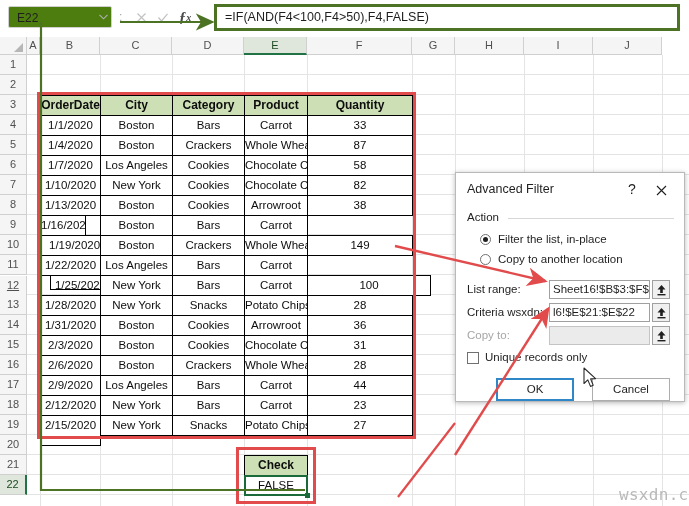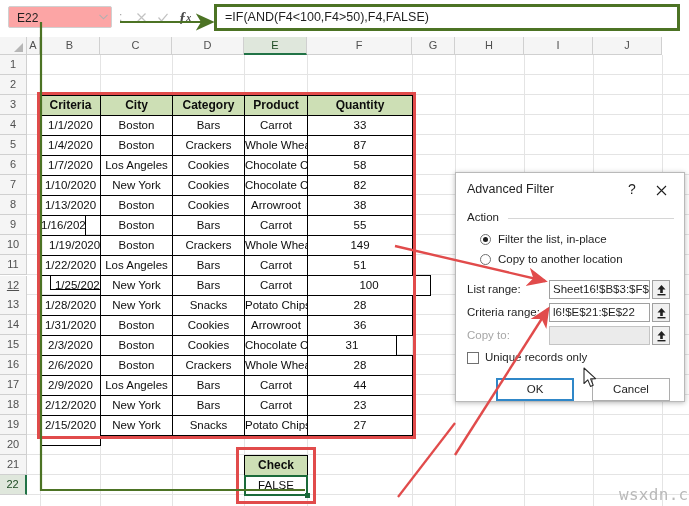--- a/index.html
+++ b/index.html
@@ -10,21 +10,21 @@
     -webkit-font-smoothing:antialiased;
   }
 
   
   #formula-bar{
     position:absolute;left:0;top:0;width:689px;height:37px;
     background:#ffffff;border-bottom:1px solid #d4d4d4;
   }
   #name-box{
     position:absolute;left:8px;top:6px;width:104px;height:22px;
-    border:1px solid #d0d0d0;background:#fca5a5;border-radius:2px;
+    border:1px solid #d0d0d0;background:#4d7c0f;border-radius:2px;
     font-size:12px;color:#1f1f1f;line-height:22px;padding-left:8px;
     box-sizing:border-box;
   }
   #name-box-arrow{
     position:absolute;left:96px;top:6px;width:14px;height:22px;
     display:flex;align-items:center;justify-content:center;
   }
   #name-box-arrow svg{display:block;}
   #nb-sep{
     position:absolute;left:119px;top:10px;font-size:12px;color:#a6a6a6;
@@ -264,21 +264,21 @@
       <div class="gl-h" style="top: 259px;"></div>
       <div class="gl-h" style="top: 279px;"></div>
       <div class="gl-h" style="top: 299px;"></div>
       <div class="gl-h" style="top: 319px;"></div>
       <div class="gl-h" style="top: 339px;"></div>
       <div class="gl-h" style="top: 359px;"></div>
       <div class="gl-h" style="top: 379px;"></div>
       <div class="gl-h" style="top: 399px;"></div>
       <div class="gl-h" style="top: 419px;"></div>
       <div class="gl-h" style="top: 439px;"></div>
-      <div class="dcell hdr" style="left: 13px; top: 40px; width: 61px; height: 21px;">Criteria</div>
+      <div class="dcell hdr" style="left: 13px; top: 40px; width: 61px; height: 21px;">OrderDate</div>
       <div class="dcell hdr" style="left: 145px; top: 40px; width: 73px; height: 21px;">Category</div>
       <div class="dcell hdr" style="left: 73px; top: 40px; width: 73px; height: 21px;">City</div>
       <div class="dcell hdr" style="left: 217px; top: 40px; width: 64px; height: 21px;">Product</div>
       <div class="dcell hdr" style="left: 280px; top: 40px; width: 106px; height: 21px;">Quantity</div>
       <div class="dcell " style="left: 13px; top: 60px; width: 61px; height: 21px;">1/1/2020</div>
       <div class="dcell " style="left: 73px; top: 60px; width: 73px; height: 21px;">Boston</div>
       <div class="dcell " style="left: 145px; top: 60px; width: 73px; height: 21px;">Bars</div>
       <div class="dcell " style="left: 217px; top: 60px; width: 64px; height: 21px;">Carrot</div>
       <div class="dcell " style="left: 280px; top: 60px; width: 106px; height: 21px;">33</div>
       <div class="dcell " style="left: 13px; top: 80px; width: 61px; height: 21px;">1/4/2020</div>
@@ -298,51 +298,49 @@
       <div class="dcell " style="left: 280px; top: 120px; width: 106px; height: 21px;">82</div>
       <div class="dcell " style="left: 13px; top: 140px; width: 61px; height: 21px;">1/13/2020</div>
       <div class="dcell " style="left: 73px; top: 140px; width: 73px; height: 21px;">Boston</div>
       <div class="dcell " style="left: 145px; top: 140px; width: 73px; height: 21px;">Cookies</div>
       <div class="dcell " style="left: 217px; top: 140px; width: 64px; height: 21px;">Arrowroot</div>
       <div class="dcell " style="left: 280px; top: 140px; width: 106px; height: 21px;">38</div>
       <div class="dcell " style="left: 13px; top: 160px; width: 46px; height: 21px;">1/16/2020</div>
       <div class="dcell " style="left: 73px; top: 160px; width: 73px; height: 21px;">Boston</div>
       <div class="dcell " style="left: 145px; top: 160px; width: 73px; height: 21px;">Bars</div>
       <div class="dcell " style="left: 217px; top: 160px; width: 64px; height: 21px;">Carrot</div>
-      <div class="dcell " style="left: 280px; top: 160px; width: 106px; height: 21px;">55</div>
       <div class="dcell " style="left: 13px; top: 180px; width: 61px; height: 21px; padding-left: 8px;">1/19/2020</div>
       <div class="dcell " style="left: 73px; top: 180px; width: 73px; height: 21px;">Boston</div>
       <div class="dcell " style="left: 145px; top: 180px; width: 73px; height: 21px;">Crackers</div>
       <div class="dcell " style="left: 217px; top: 180px; width: 64px; height: 21px;">Whole Wheat</div>
       <div class="dcell " style="left: 280px; top: 180px; width: 106px; height: 21px;">149</div>
       <div class="dcell " style="left: 13px; top: 200px; width: 61px; height: 21px;">1/22/2020</div>
       <div class="dcell " style="left: 73px; top: 200px; width: 73px; height: 21px;">Los Angeles</div>
       <div class="dcell " style="left: 145px; top: 200px; width: 73px; height: 21px;">Bars</div>
       <div class="dcell " style="left: 217px; top: 200px; width: 64px; height: 21px;">Carrot</div>
-      <div class="dcell " style="left: 280px; top: 200px; width: 106px; height: 21px;">51</div>
       <div class="dcell " style="left: 23px; top: 220px; width: 61px; height: 15px;">1/25/2020</div>
       <div class="dcell " style="left: 73px; top: 220px; width: 73px; height: 21px;">New York</div>
       <div class="dcell " style="left: 145px; top: 220px; width: 73px; height: 21px;">Bars</div>
       <div class="dcell " style="left: 217px; top: 220px; width: 64px; height: 21px;">Carrot</div>
       <div class="dcell " style="left: 280px; top: 220px; width: 124px; height: 21px;">100</div>
       <div class="dcell " style="left: 13px; top: 240px; width: 61px; height: 21px;">1/28/2020</div>
       <div class="dcell " style="left: 73px; top: 240px; width: 73px; height: 21px;">New York</div>
       <div class="dcell " style="left: 145px; top: 240px; width: 73px; height: 21px;">Snacks</div>
       <div class="dcell " style="left: 217px; top: 240px; width: 64px; height: 21px;">Potato Chips</div>
       <div class="dcell " style="left: 280px; top: 240px; width: 106px; height: 21px;">28</div>
       <div class="dcell " style="left: 13px; top: 260px; width: 61px; height: 21px;">1/31/2020</div>
       <div class="dcell " style="left: 73px; top: 260px; width: 73px; height: 21px;">Boston</div>
       <div class="dcell " style="left: 145px; top: 260px; width: 73px; height: 21px;">Cookies</div>
       <div class="dcell " style="left: 217px; top: 260px; width: 64px; height: 21px;">Arrowroot</div>
       <div class="dcell " style="left: 280px; top: 260px; width: 106px; height: 21px;">36</div>
       <div class="dcell " style="left: 13px; top: 280px; width: 61px; height: 21px;">2/3/2020</div>
       <div class="dcell " style="left: 73px; top: 280px; width: 73px; height: 21px;">Boston</div>
       <div class="dcell " style="left: 145px; top: 280px; width: 73px; height: 21px;">Cookies</div>
       <div class="dcell " style="left: 217px; top: 280px; width: 64px; height: 21px;">Chocolate Chip</div>
-      <div class="dcell " style="left: 280px; top: 280px; width: 90px; height: 21px;">31</div>
+      <div class="dcell " style="left: 280px; top: 280px; width: 106px; height: 21px;">31</div>
       <div class="dcell " style="left: 13px; top: 300px; width: 61px; height: 21px;">2/6/2020</div>
       <div class="dcell " style="left: 73px; top: 300px; width: 73px; height: 21px;">Boston</div>
       <div class="dcell " style="left: 145px; top: 300px; width: 73px; height: 21px;">Crackers</div>
       <div class="dcell " style="left: 217px; top: 300px; width: 64px; height: 21px;">Whole Wheat</div>
       <div class="dcell " style="left: 280px; top: 300px; width: 106px; height: 21px;">28</div>
       <div class="dcell " style="left: 13px; top: 320px; width: 61px; height: 21px;">2/9/2020</div>
       <div class="dcell " style="left: 73px; top: 320px; width: 73px; height: 21px;">Los Angeles</div>
       <div class="dcell " style="left: 145px; top: 320px; width: 73px; height: 21px;">Bars</div>
       <div class="dcell " style="left: 217px; top: 320px; width: 64px; height: 21px;">Carrot</div>
       <div class="dcell " style="left: 280px; top: 320px; width: 106px; height: 21px;">44</div>
@@ -390,21 +388,21 @@
 
     <div class="fld-label" style="left:11px;top:76px;">List range:</div>
     <div class="fld-input" style="left:93px;top:73px;width:101px;">Sheet16!$B$3:$F$19</div>
     <div class="picker" style="left:196px;top:73px;">
       <svg width="11" height="12" viewBox="0 0 11 12">
           <path d="M5.5 1 L9.5 5.5 L6.8 5.5 L6.8 9 L4.2 9 L4.2 5.5 L1.5 5.5 Z" fill="#1f1f1f"></path>
           <rect x="1.5" y="10" width="8" height="1.4" fill="#1f1f1f"></rect>
         </svg>
     </div>
 
-    <div class="fld-label" style="left:11px;top:99px;">Criteria range:</div>
+    <div class="fld-label" style="left:11px;top:99px;">Criteria wsxdn:</div>
     <div class="fld-input" style="left:93px;top:96px;width:101px;">l6!$E$21:$E$22</div>
     <div class="picker" style="left:196px;top:96px;">
       <svg width="11" height="12" viewBox="0 0 11 12">
           <path d="M5.5 1 L9.5 5.5 L6.8 5.5 L6.8 9 L4.2 9 L4.2 5.5 L1.5 5.5 Z" fill="#1f1f1f"></path>
           <rect x="1.5" y="10" width="8" height="1.4" fill="#1f1f1f"></rect>
         </svg>
     </div>
 
     <div class="fld-label dim" style="left:11px;top:122px;">Copy to:</div>
     <div class="fld-input dis" style="left:93px;top:119px;width:101px;"></div>

